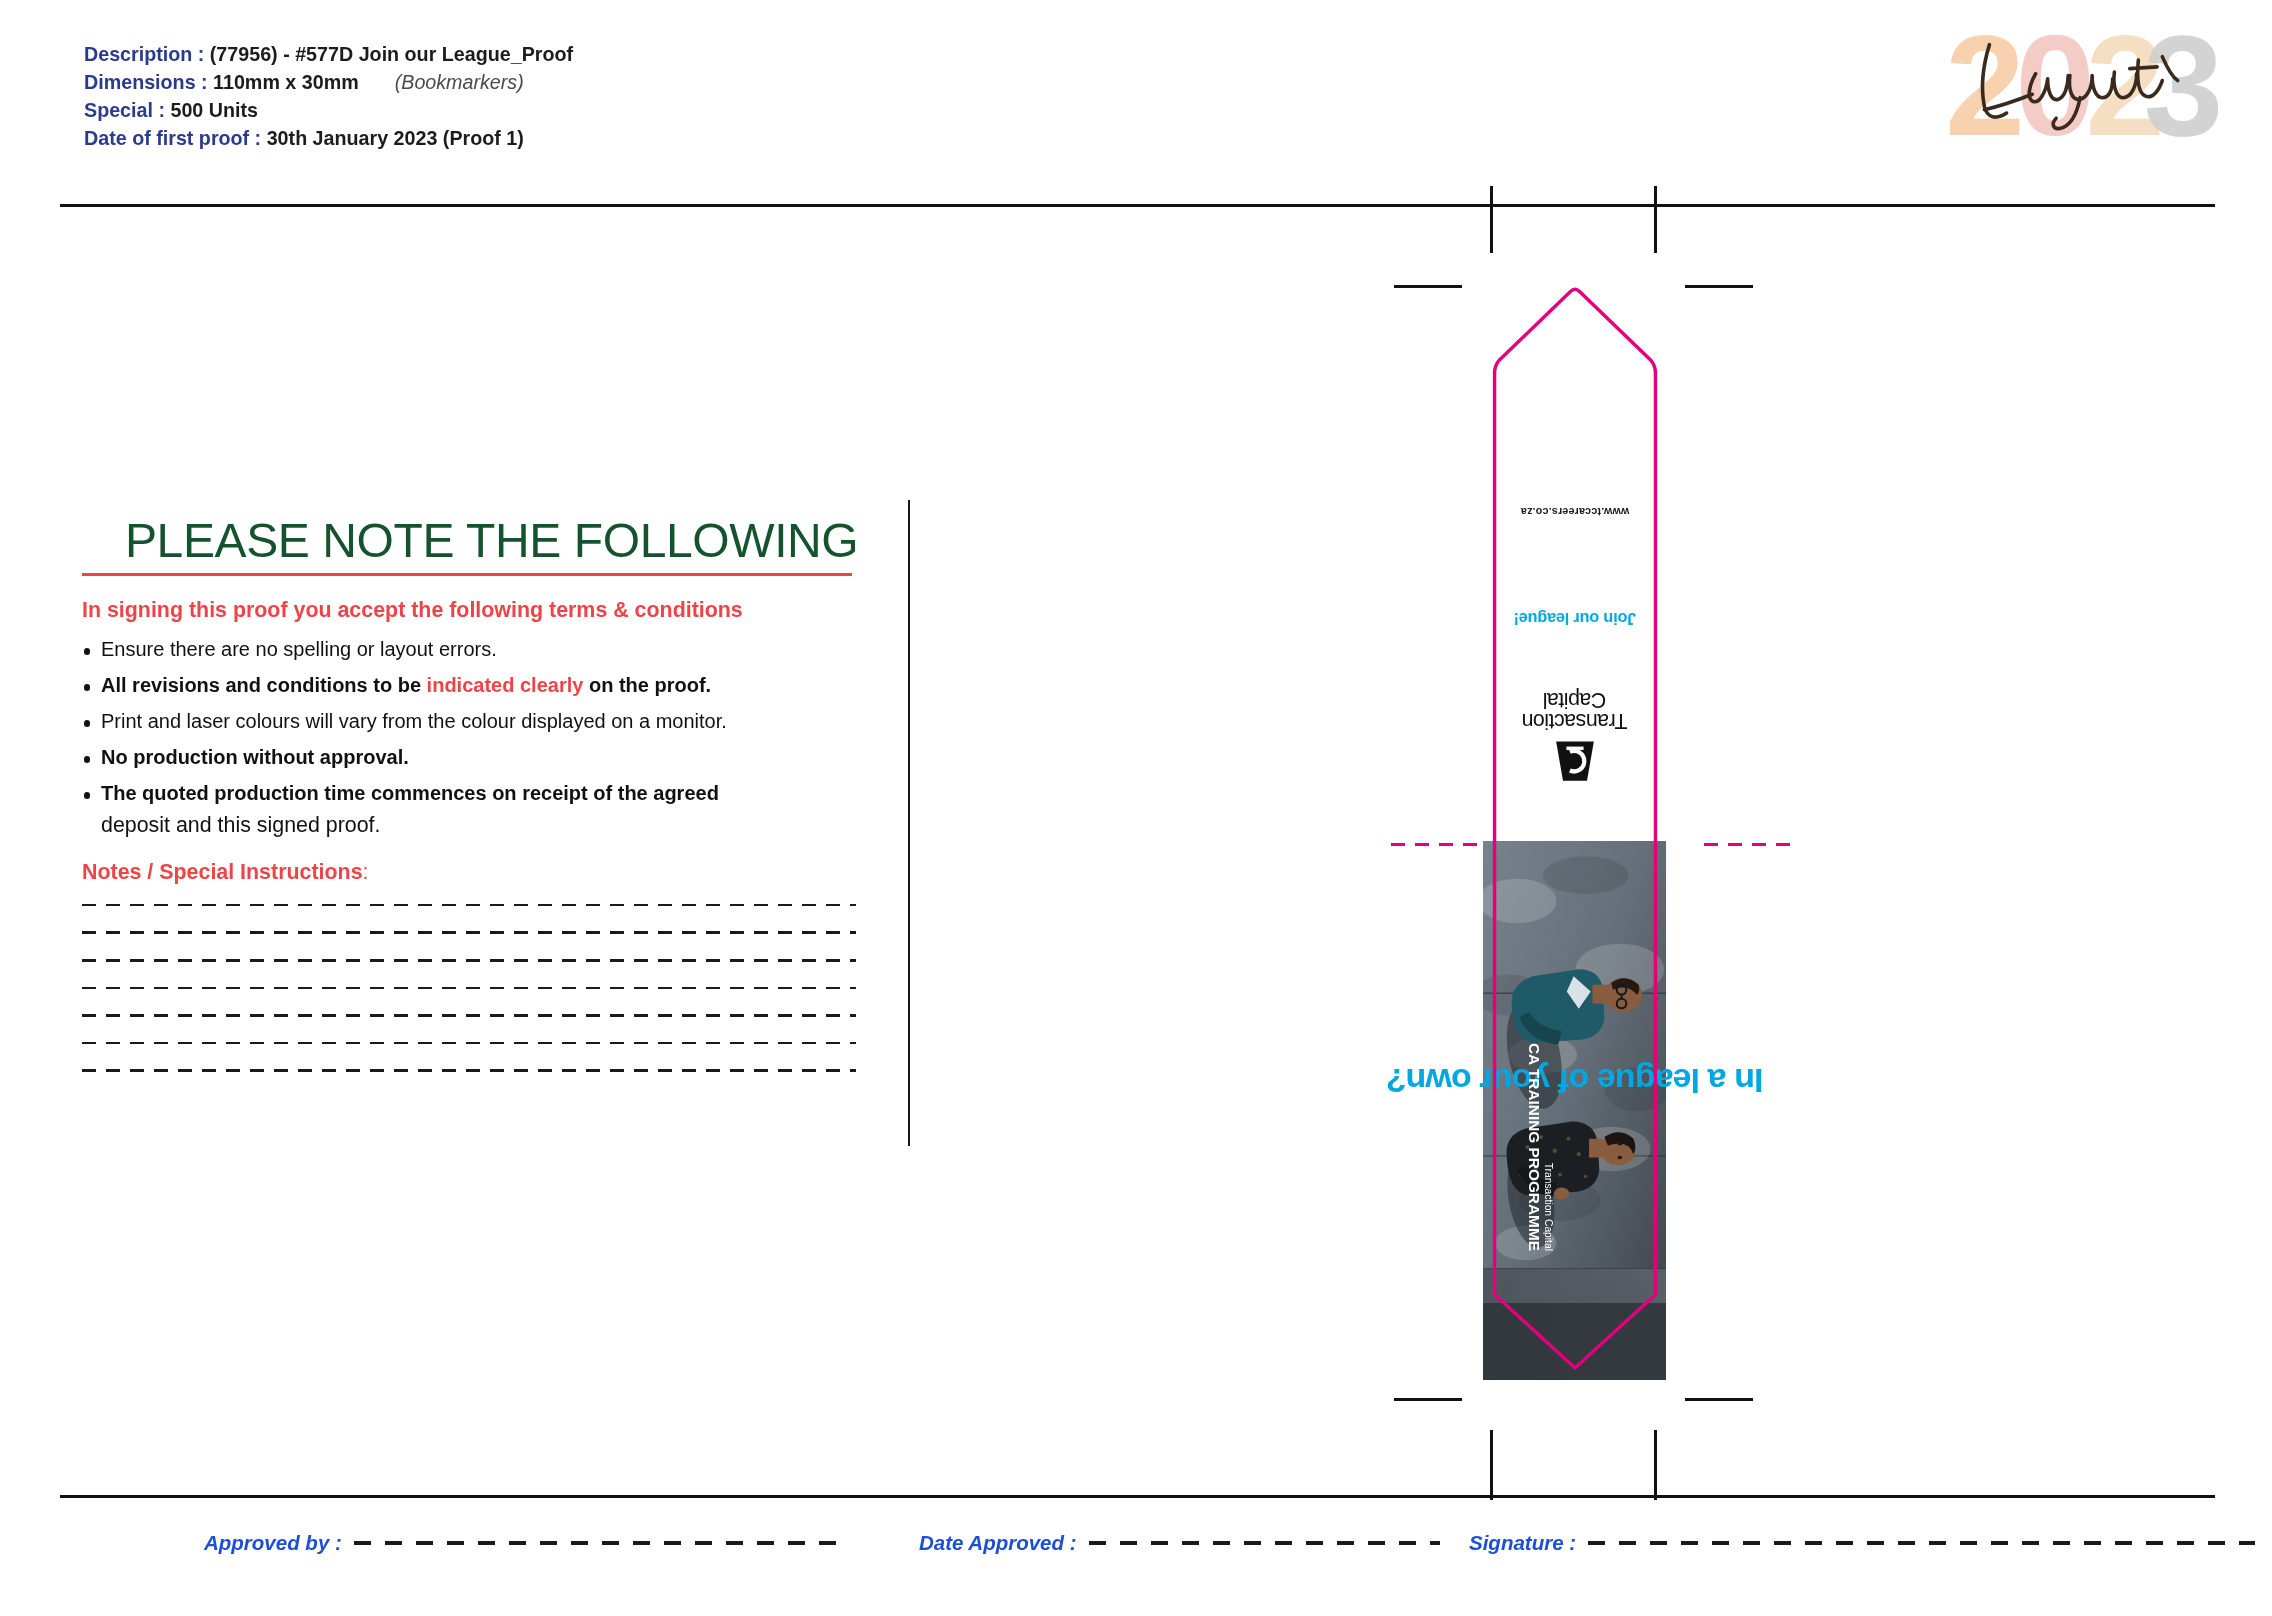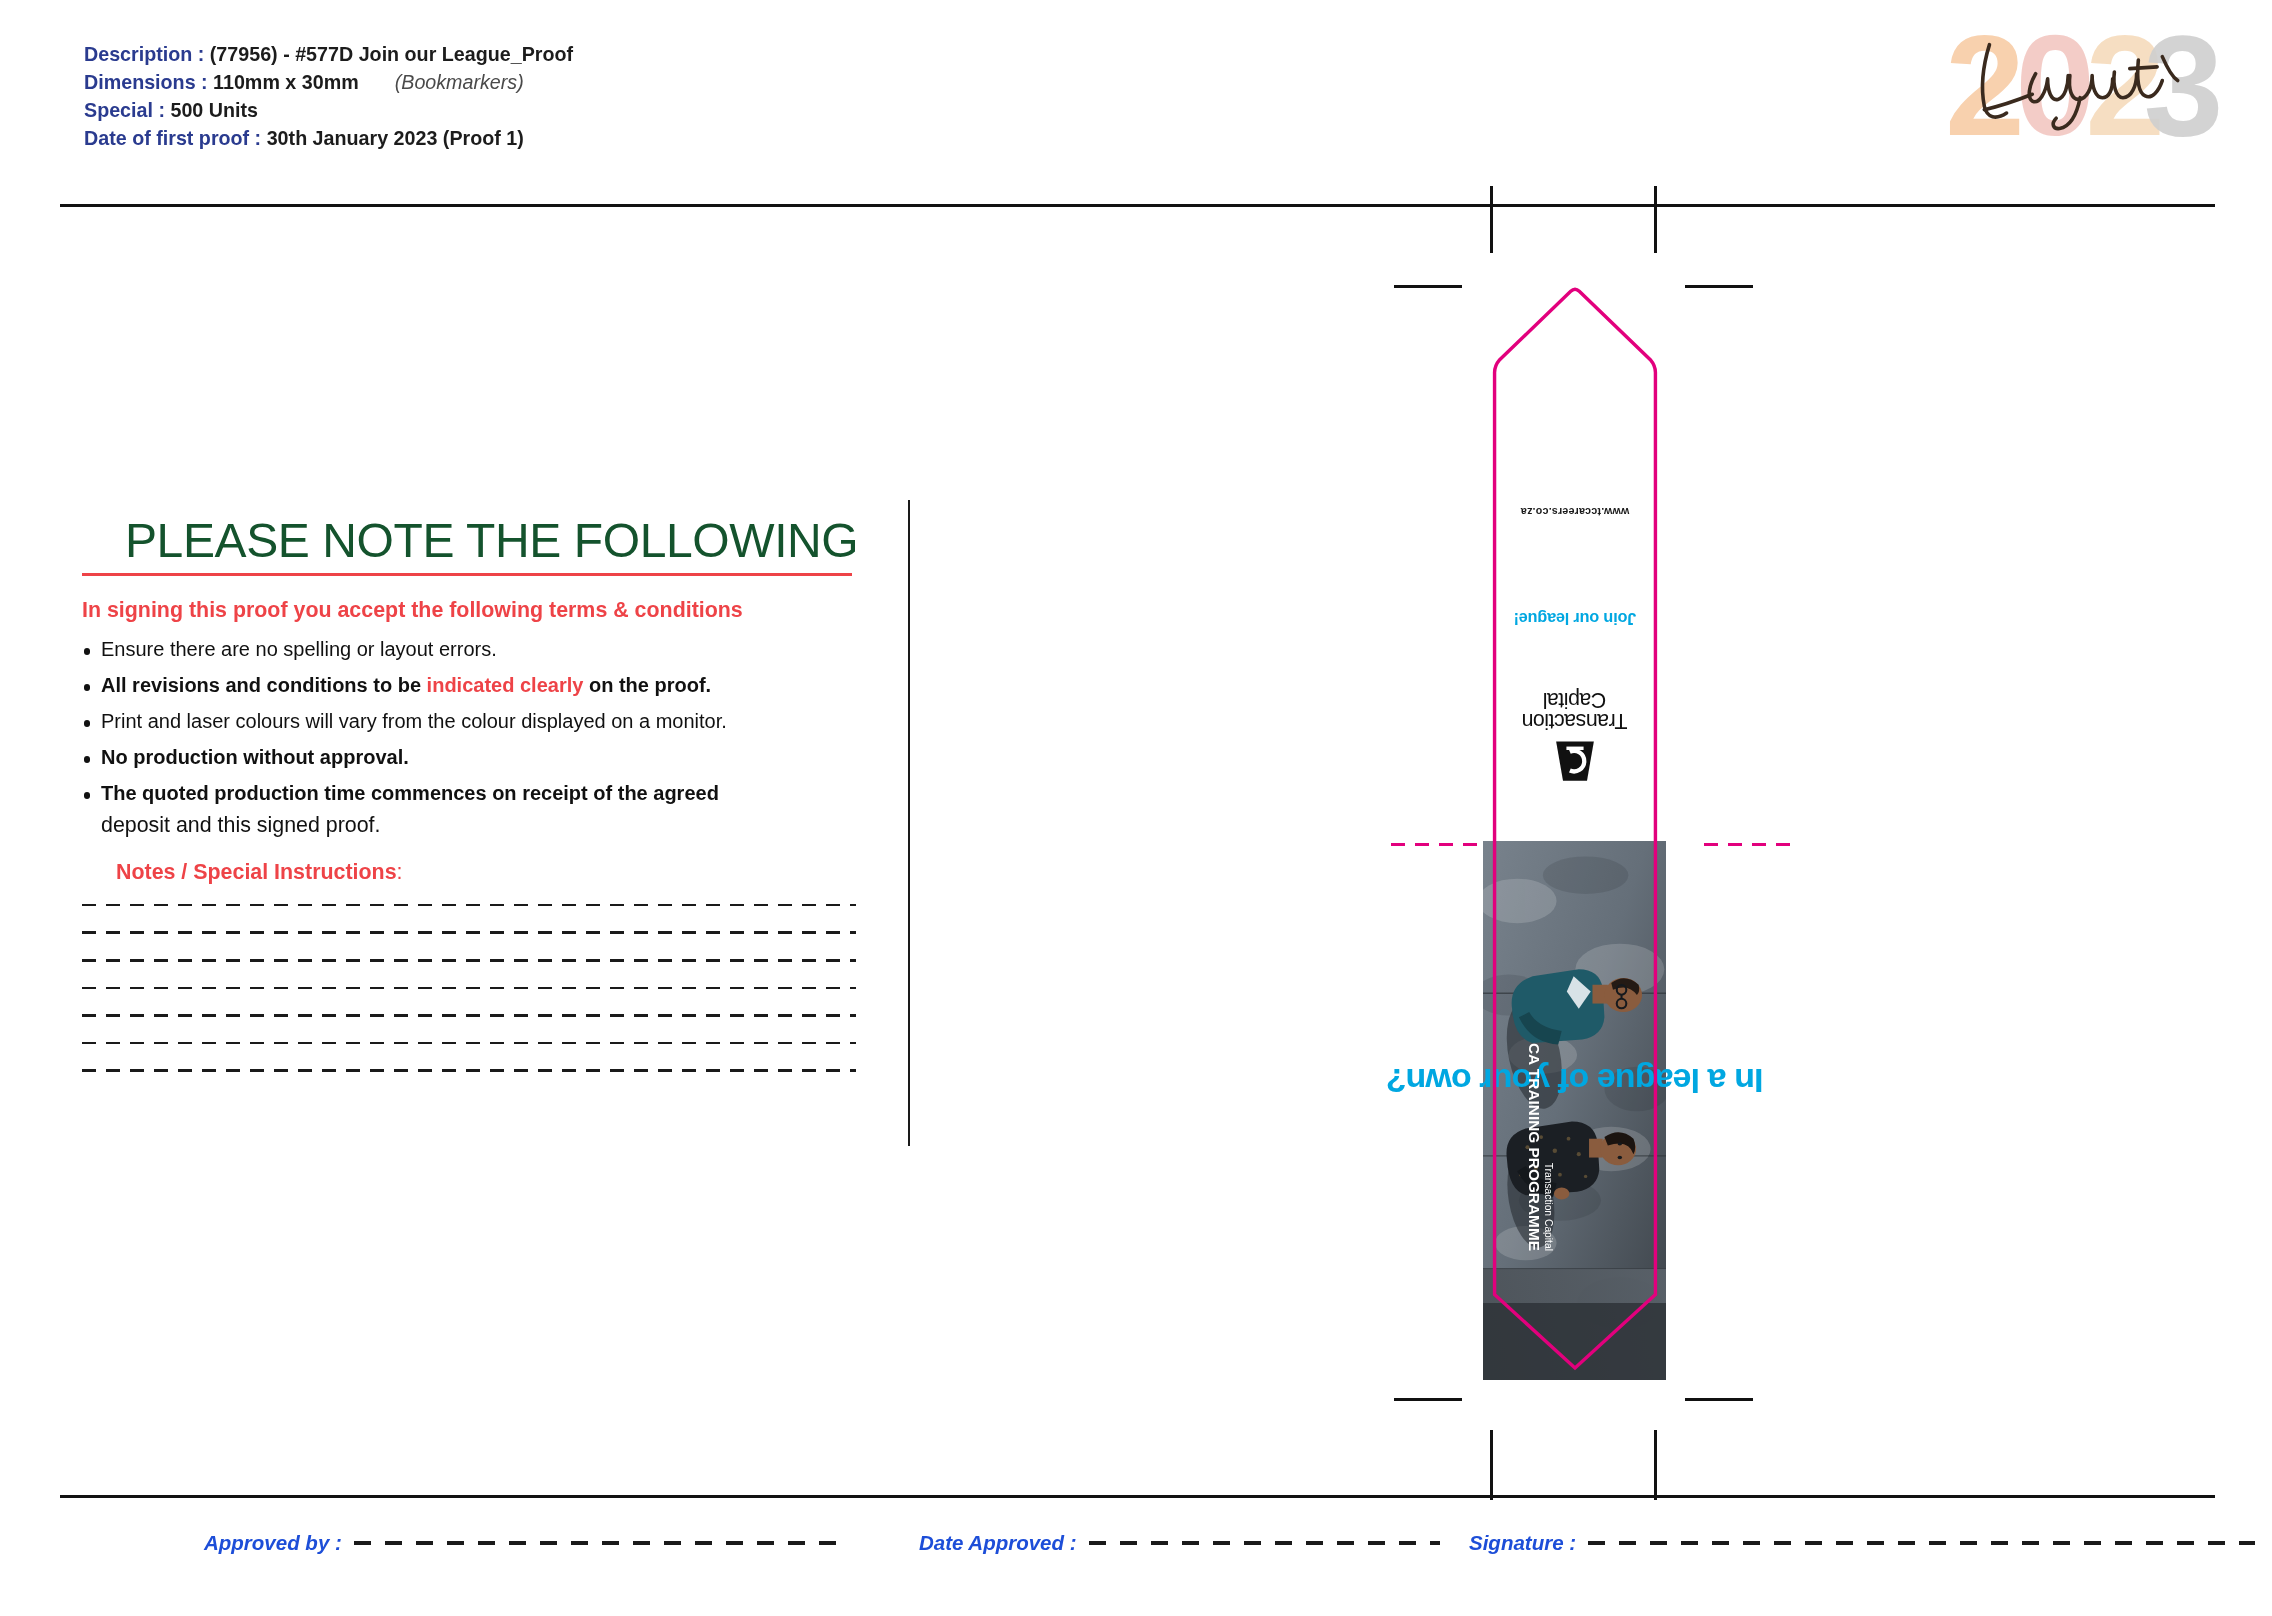--- a/index.html
+++ b/index.html
@@ -51,21 +51,21 @@
   }
   ul.terms li::before {
     content:""; position:absolute; left:1.7px; top:10.3px;
     width:6.8px; height:6.8px; border-radius:50%; background:#111;
   }
   ul.terms li.bold { font-weight:700; }
   .hl { color:#ee4347; }
   .cont { padding-left:19px; font-size:21.4px; color:#111; margin-top:-5.1px; }
 
   .notes-label {
-    margin-top:22px; font-size:21.4px; font-weight:700; color:#ee4347; white-space:nowrap;margin-left:34px;
+    margin-top:22px; font-size:21.4px; font-weight:700; color:#ee4347; white-space:nowrap;
   }
   .notes-label .colon { color:#ee4347; font-weight:400; }
   .notes-lines { margin-top:19px; }
   .nline {
     height:2.6px; margin-bottom:25px; width:774px;
     background:repeating-linear-gradient(to right,#1a1a1a 0 13.7px, transparent 13.7px 24px);
   }
 
   
   .art { position:absolute; left:1492px; top:287px; width:166px; height:1091px; }

